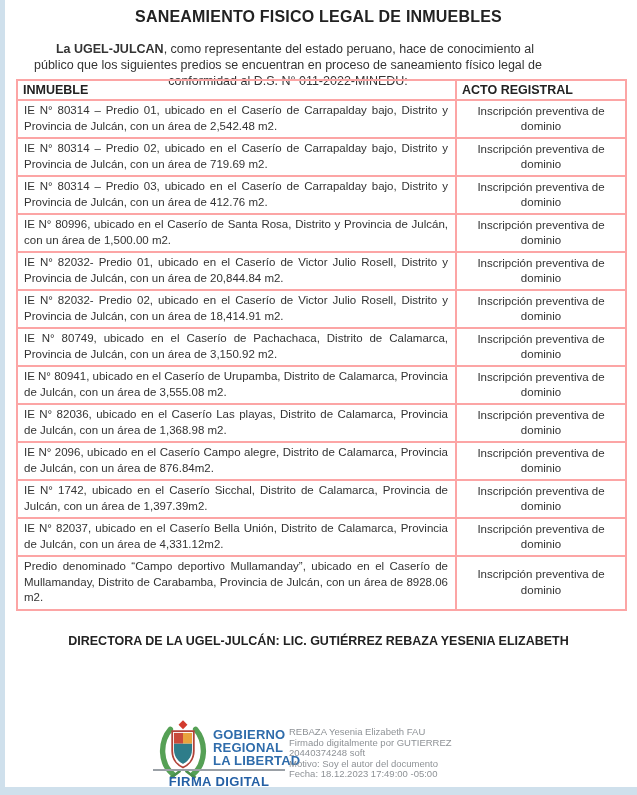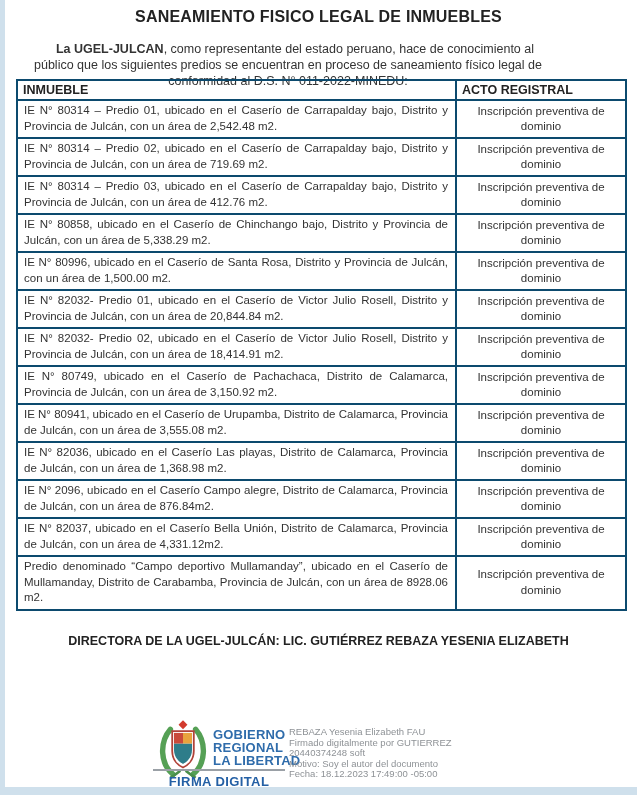--- a/index.html
+++ b/index.html
@@ -22,21 +22,21 @@
   .intro {
     position:absolute; top:41px; left:30px; width:516px;
     font-size:12.5px; line-height:16px; text-indent:14px; color:#333;text-align:center;
   }
   .intro .lead { font-weight:bold; }
 
   table.main {
     position:absolute; top:79px; left:16px; width:609px;
     border-collapse:collapse; table-layout:fixed;
   }
-  table.main th, table.main td { border:2px solid #0c4a6e; vertical-align:middle; }
+  table.main th, table.main td { border:2px solid #fca5a5; vertical-align:middle; }
   table.main th {
     font-size:12.5px; font-weight:bold; text-align:left;
     padding:2px 5px; height:19px; color:#222;
   }
   th.col-acto { padding-left:12px; }
   td.c1 {
     font-size:11.5px; line-height:15.5px; text-align:justify;
     padding:2px 7px 3px 6px; color:#333;
   }
   td.c2 {
@@ -99,24 +99,20 @@
       </tr>
       <tr>
         <td class="c1">IE N° 80314 – Predio 02, ubicado en el Caserío de Carrapalday bajo, Distrito y Provincia de Julcán, con un área de 719.69 m2.</td>
         <td class="c2">Inscripción preventiva de dominio</td>
       </tr>
       <tr>
         <td class="c1">IE N° 80314 – Predio 03, ubicado en el Caserío de Carrapalday bajo, Distrito y Provincia de Julcán, con un área de 412.76 m2.</td>
         <td class="c2">Inscripción preventiva de dominio</td>
       </tr>
       <tr>
-        <td class="c1">IE N° 80858, ubicado en el Caserío de Chinchango bajo, Distrito y Provincia de Julcán, con un área de 5,338.29 m2.</td>
-        <td class="c2">Inscripción preventiva de dominio</td>
-      </tr>
-      <tr>
         <td class="c1">IE N° 80996, ubicado en el Caserío de Santa Rosa, Distrito y Provincia de Julcán, con un área de 1,500.00 m2.</td>
         <td class="c2">Inscripción preventiva de dominio</td>
       </tr>
       <tr>
         <td class="c1">IE N° 82032- Predio 01, ubicado en el Caserío de Victor Julio Rosell, Distrito y Provincia de Julcán, con un área de 20,844.84 m2.</td>
         <td class="c2">Inscripción preventiva de dominio</td>
       </tr>
       <tr>
         <td class="c1">IE N° 82032- Predio 02, ubicado en el Caserío de Victor Julio Rosell, Distrito y Provincia de Julcán, con un área de 18,414.91 m2.</td>
         <td class="c2">Inscripción preventiva de dominio</td>
@@ -128,20 +124,24 @@
       <tr>
         <td class="c1">IE N° 80941, ubicado en el Caserío de Urupamba, Distrito de Calamarca, Provincia de Julcán, con un área de 3,555.08 m2.</td>
         <td class="c2">Inscripción preventiva de dominio</td>
       </tr>
       <tr>
         <td class="c1">IE N° 82036, ubicado en el Caserío Las playas, Distrito de Calamarca, Provincia de Julcán, con un área de 1,368.98 m2.</td>
         <td class="c2">Inscripción preventiva de dominio</td>
       </tr>
       <tr>
         <td class="c1">IE N° 2096, ubicado en el Caserío Campo alegre, Distrito de Calamarca, Provincia de Julcán, con un área de 876.84m2.</td>
+        <td class="c2">Inscripción preventiva de dominio</td>
+      </tr>
+      <tr>
+        <td class="c1">IE N° 1742, ubicado en el Caserío Sicchal, Distrito de Calamarca, Provincia de Julcán, con un área de 1,397.39m2.</td>
         <td class="c2">Inscripción preventiva de dominio</td>
       </tr>
       <tr>
         <td class="c1">IE N° 82037, ubicado en el Caserío Bella Unión, Distrito de Calamarca, Provincia de Julcán, con un área de 4,331.12m2.</td>
         <td class="c2">Inscripción preventiva de dominio</td>
       </tr>
       <tr>
         <td class="c1">Predio denominado “Campo deportivo Mullamanday”, ubicado en el Caserío de Mullamanday, Distrito de Carabamba, Provincia de Julcán, con un área de 8928.06 m2.</td>
         <td class="c2">Inscripción preventiva de dominio</td>
       </tr>

